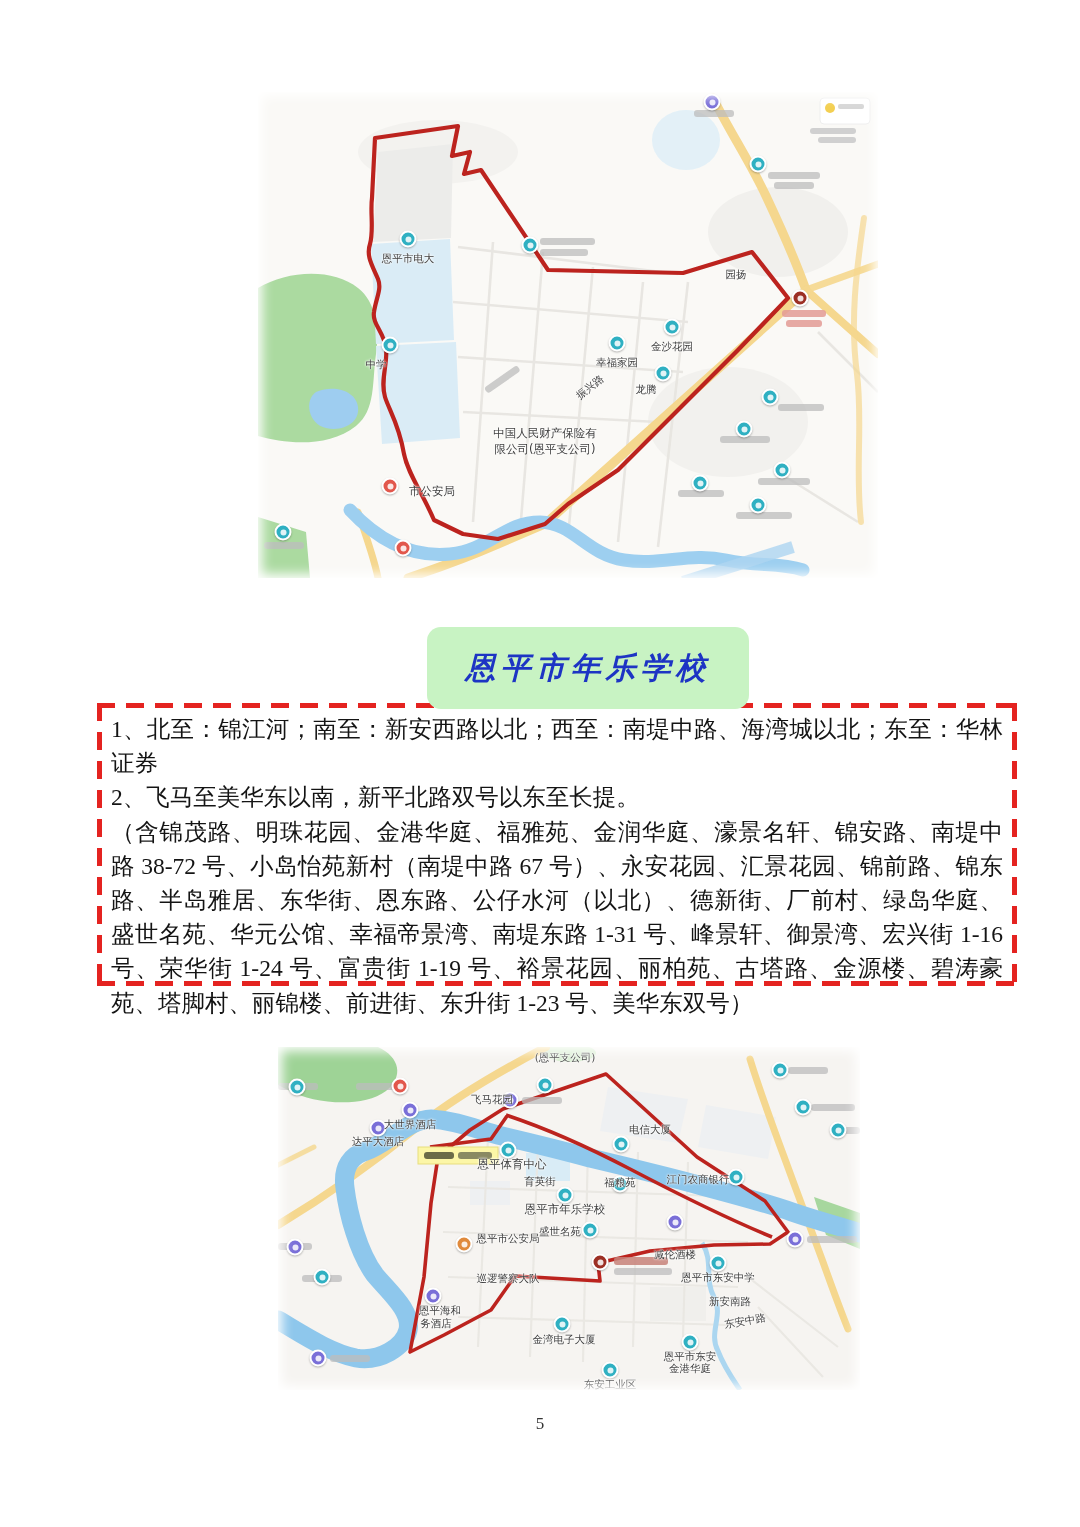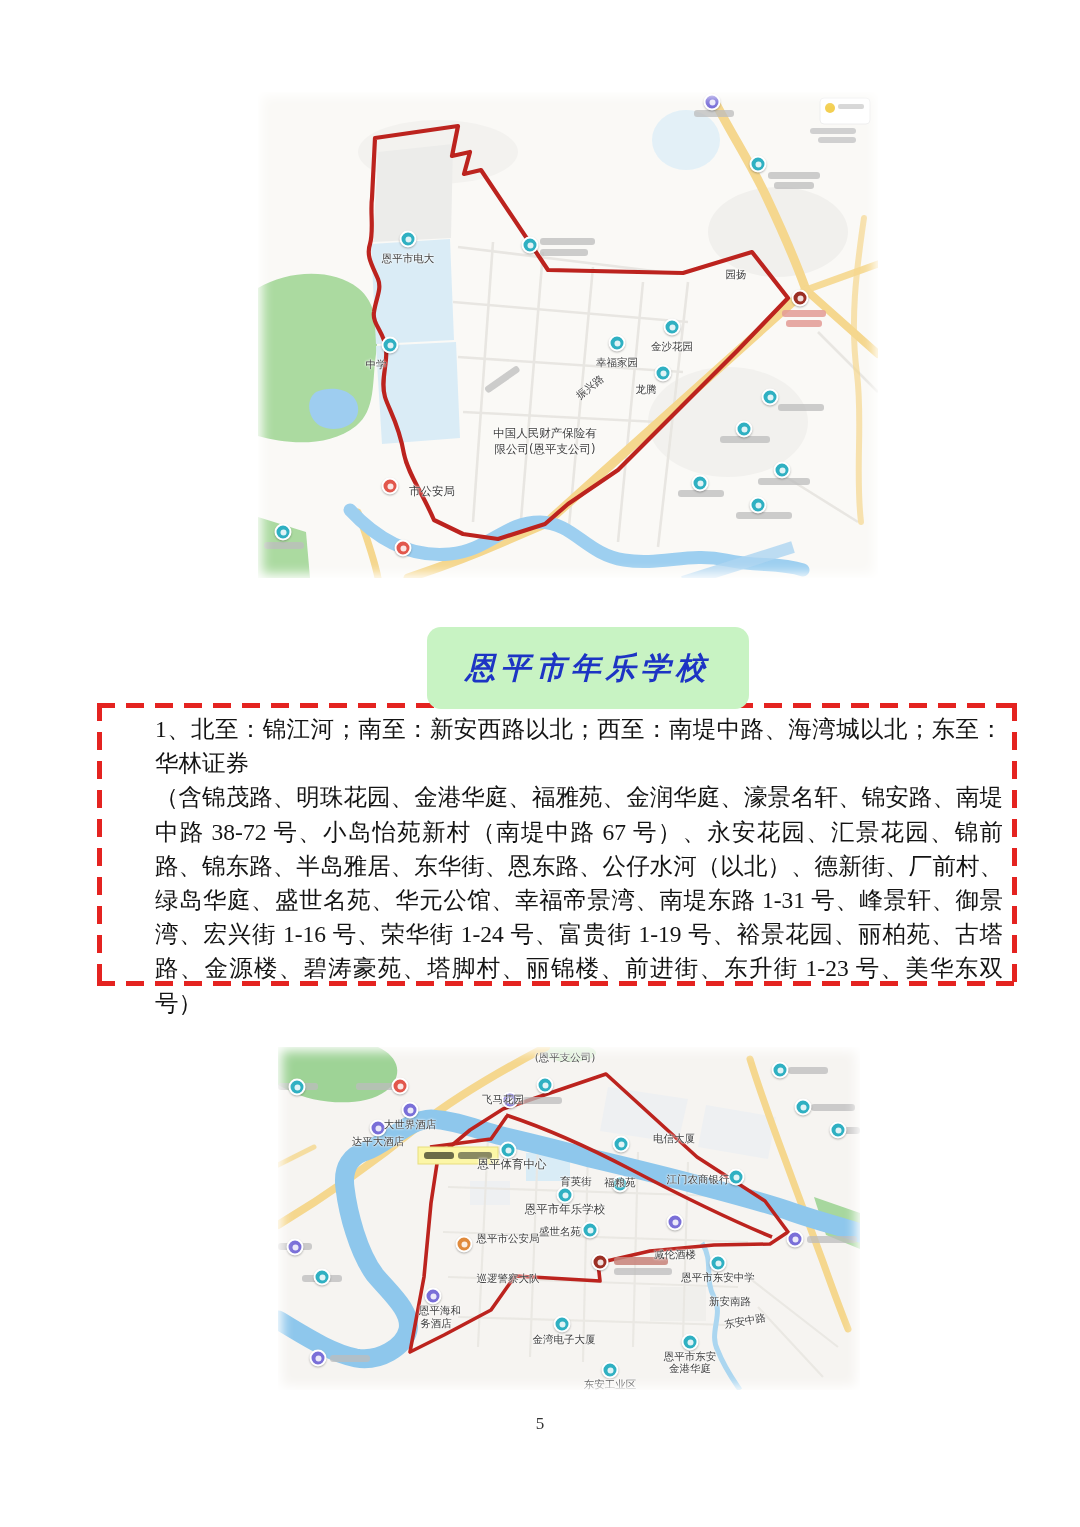--- a/index.html
+++ b/index.html
@@ -40,21 +40,21 @@
   
   #boundary-box{position:absolute;left:97px;top:703px;width:920px;height:283px;z-index:1;}
   .dash{position:absolute;background-repeat:repeat;}
   .dash-top,.dash-bottom{left:0;width:100%;height:5px;
      background:repeating-linear-gradient(90deg,#e42320 0 18px,transparent 18px 29px);}
   .dash-top{top:0;}.dash-bottom{bottom:0;}
   .dash-left,.dash-right{top:0;height:100%;width:5px;
      background:repeating-linear-gradient(180deg,#e42320 0 18px,transparent 18px 29px);}
   .dash-left{left:0;}.dash-right{right:0;}
   #boundary-text{position:absolute;left:14px;right:14px;top:9px;
-     font-size:23.5px;line-height:34.2px;color:#141414;text-align:justify;margin-left:44px;}
+     font-size:23.5px;line-height:34.2px;color:#141414;text-align:justify;}
   #boundary-text p{margin:0;}
 
   #page-number{position:absolute;left:0;top:1414px;width:100%;text-align:center;
      font-size:17px;color:#333;}
 </style>
 </head>
 <body>
 
 <div class="map" id="top-map">
   <svg width="620" height="486" viewBox="0 0 620 486">
@@ -163,20 +163,21 @@
   <span class="t">恩平市年乐学校</span>
 </div>
 
 <div id="boundary-box">
   <div class="dash dash-top"></div>
   <div class="dash dash-bottom"></div>
   <div class="dash dash-left"></div>
   <div class="dash dash-right"></div>
   <div id="boundary-text">
     <p>1、北至：锦江河；南至：新安西路以北；西至：南堤中路、海湾城以北；东至：华林证券</p>
+    <p>2、飞马至美华东以南，新平北路双号以东至长提。</p>
     <p>（含锦茂路、明珠花园、金港华庭、福雅苑、金润华庭、濠景名轩、锦安路、南堤中路 38-72 号、小岛怡苑新村（南堤中路 67 号）、永安花园、汇景花园、锦前路、锦东路、半岛雅居、东华街、恩东路、公仔水河（以北）、德新街、厂前村、绿岛华庭、盛世名苑、华元公馆、幸福帝景湾、南堤东路 1-31 号、峰景轩、御景湾、宏兴街 1-16 号、荣华街 1-24 号、富贵街 1-19 号、裕景花园、丽柏苑、古塔路、金源楼、碧涛豪苑、塔脚村、丽锦楼、前进街、东升街 1-23 号、美华东双号）</p>
   </div>
 </div>
 
 <div class="map" id="bottom-map">
   <svg width="582" height="343" viewBox="0 0 582 343">
     <rect x="0" y="0" width="582" height="343" fill="#f6f4f1"></rect>
 
     <path d="M0,0 L100,0 C122,10 126,30 108,44 C84,62 34,56 12,44 L0,38 Z" fill="#9cd494"></path>
     <polygon points="536,150 582,166 582,202 548,188" fill="#a5d89c"></polygon>
@@ -262,26 +263,26 @@
       <span class="poi poi-purple" style="left: 232px; top: 53px;"></span>
       <span class="poi poi-purple" style="left: 17px; top: 200px;"></span>
       <span class="poi poi-teal" style="left: 44px; top: 230px;"></span>
       <span class="poi poi-purple" style="left: 40px; top: 311px;"></span>
       <span class="poi poi-darkred" style="left: 322px; top: 215px;"></span>
       <span class="poi poi-purple" style="left: 517px; top: 192px;"></span>
       <span class="poi poi-teal" style="left: 502px; top: 23px;"></span>
       <span class="poi poi-teal" style="left: 525px; top: 60px;"></span>
       <span class="poi poi-teal" style="left: 560px; top: 83px;"></span>
       <span class="map-label" style="left: 287px; top: 10px;">(恩平支公司)</span>
-      <span class="map-label" style="left: 225px; top: 52px;">飞马花园</span>
+      <span class="map-label" style="left: 214px; top: 52px;">飞马花园</span>
       <span class="map-label" style="left: 132px; top: 77px;">大世界酒店</span>
       <span class="map-label" style="left: 100px; top: 94px;">达平大酒店</span>
       <span class="map-label big" style="left: 234px; top: 117px;">恩平体育中心</span>
-      <span class="map-label" style="left: 262px; top: 134px; margin-left: 36px;">育英街</span>
-      <span class="map-label" style="left: 372px; top: 91px; margin-left: 24px;">电信大厦</span>
+      <span class="map-label" style="left: 262px; top: 134px;">育英街</span>
+      <span class="map-label" style="left: 372px; top: 82px;">电信大厦</span>
       <span class="map-label" style="left: 420px; top: 132px;">江门农商银行</span>
       <span class="map-label big" style="left: 287px; top: 162px;">恩平市年乐学校</span>
       <span class="map-label" style="left: 342px; top: 135px;">福粮苑</span>
       <span class="map-label" style="left: 282px; top: 184px;">盛世名苑</span>
       <span class="map-label" style="left: 230px; top: 191px;">恩平市公安局</span>
       <span class="map-label" style="left: 230px; top: 203px; margin-top: 28px;">巡逻警察大队</span>
       <span class="map-label" style="left: 397px; top: 207px;">减伦酒楼</span>
       <span class="map-label" style="left: 440px; top: 230px;">恩平市东安中学</span>
       <span class="map-label" style="left: 452px; top: 254px;">新安南路</span>
       <span class="map-label" style="left: 467px; top: 274px; transform: translate(-50%, -50%) rotate(-10deg);">东安中路</span>

